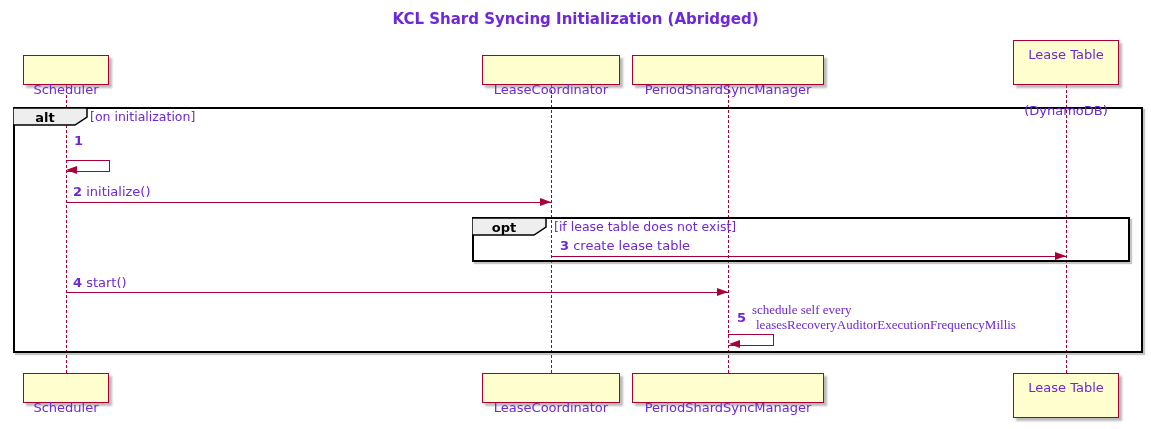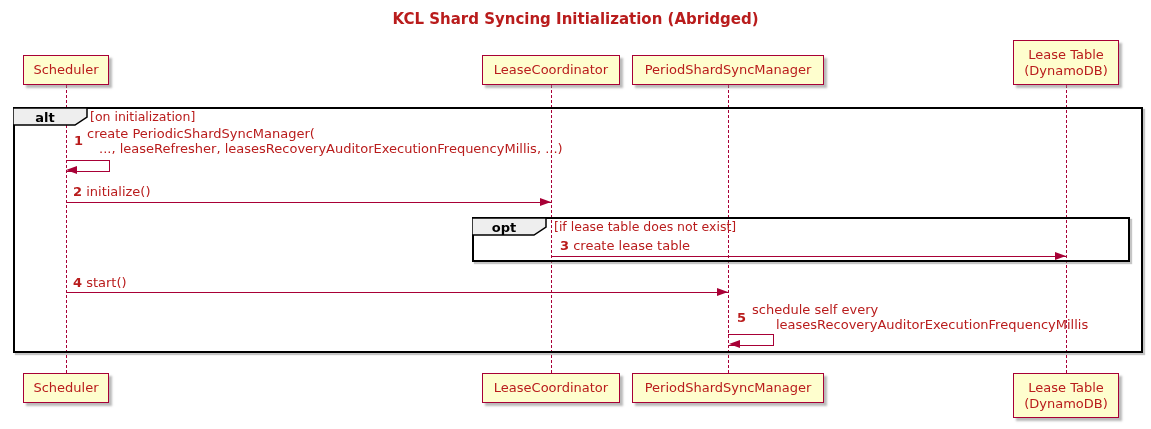--- a/index.html
+++ b/index.html
@@ -1,36 +1,36 @@
 <!DOCTYPE html>
 <html style="--participant-fill: #FEFECE; --participant-border: #A80036; --arrow-color: #A80036; --frame-border: #000000; --operator-fill: #EEEEEE;"><head>
 <meta charset="utf-8">
 <style>
   html,body { margin:0; padding:0; background:#ffffff; }
   #diagram {
     position:relative; width:1151px; height:429px;
     font-family:"DejaVu Sans","Liberation Sans",sans-serif;
-    font-size:13px; color:#b91c1c; overflow:hidden; background:#fff;
+    font-size:13px; color:#6d28d9; overflow:hidden; background:#fff;
   }
   .title {
     position:absolute; left:0; top:10px; width:100%;
     text-align:center; font-weight:bold; font-size:15px;
   }
   .lifeline {
     position:absolute; top:85px; height:288px; width:0;
     border-left:1px dashed var(--participant-border,#A80036);
   }
   .pbox {
     position:absolute; background:var(--participant-fill,#FEFECE);
     border:1.5px solid var(--participant-border,#A80036);
     box-shadow:3px 3px 2px rgba(130,130,130,0.55);
     display:flex; flex-direction:column; align-items:center; justify-content:center;
     text-align:center; line-height:16px; box-sizing:border-box;
   }
-  .pbox span { display:block; }
+  .pbox span { display:block;margin-top:40px; }
   .frame {
     position:absolute; border:2px solid var(--frame-border,#000);
     box-shadow:2px 2px 1px rgba(140,140,140,0.5); box-sizing:border-box;
   }
   .operator-svg { position:absolute; }
   .operator-svg text { font-family:"DejaVu Sans","Liberation Sans",sans-serif; }
   .guard { position:absolute; font-weight:normal; font-size:12.5px; white-space:nowrap; }
   .msg-label { position:absolute; white-space:nowrap; }
   .msg-label .num, .msg-num { font-weight:bold; }
   .msg-num { position:absolute; }
@@ -63,24 +63,20 @@
   <div class="lifeline" style="left:1066px;"></div>
 
   <div class="frame" style="left:13px;top:107px;width:1130px;height:246px;"></div>
   <svg class="operator-svg" style="left:13px;top:107px;" width="76" height="20">
     <path d="M0,1 H74 V10 L62,18 H0 Z" fill="#EEEEEE" stroke="#000000" stroke-width="1.5"></path>
     <text x="32" y="14.5" text-anchor="middle" font-size="13" font-weight="bold">alt</text>
   </svg>
   <div class="guard" style="left:90px;top:109px;">[on initialization]</div>
 
   <div class="msg-num" style="left:74px;top:133px;">1</div>
-  <div class="msg-text2" style="left:87px;top:126px;">
-    <span class="l1">create PeriodicShardSyncManager(</span>
-    <span class="l2" style="margin-left:12px;">..., leaseRefresher, leasesRecoveryAuditorExecutionFrequencyMillis, ...)</span>
-  </div>
   <div class="self-bracket" style="left:66px;top:160px;width:44px;height:12px;"></div>
   <div class="arrowhead-left" style="left:66px;top:166px;"></div>
 
   <div class="msg-label" style="left:73px;top:184px;"><span class="num">2</span> <span>initialize()</span></div>
   <div class="arrow-line" style="left:66px;top:202px;width:485px;"></div>
   <div class="arrowhead-right" style="left:540px;top:198px;"></div>
 
   <div class="frame" style="left:472px;top:217px;width:658px;height:45px;"></div>
   <svg class="operator-svg" style="left:472px;top:217px;" width="76" height="20">
     <path d="M0,1 H74 V10 L62,18 H0 Z" fill="#EEEEEE" stroke="#000000" stroke-width="1.5"></path>
@@ -90,23 +86,23 @@
 
   <div class="msg-label" style="left:560px;top:238px;text-align:right;"><span class="num">3</span> <span>create lease table</span></div>
   <div class="arrow-line" style="left:551px;top:256px;width:515px;"></div>
   <div class="arrowhead-right" style="left:1055px;top:252px;"></div>
 
   <div class="msg-label" style="left:73px;top:275px;"><span class="num">4</span> <span>start()</span></div>
   <div class="arrow-line" style="left:66px;top:292px;width:662px;"></div>
   <div class="arrowhead-right" style="left:717px;top:288px;"></div>
 
   <div class="msg-num" style="left:737px;top:310px;">5</div>
-  <div class="msg-text2" style="left:752px;top:302px;">
+  <div class="msg-text2" style="left:752px;top:302px;font-family:Liberation Serif, serif;">
     <span class="l1">schedule self every</span>
-    <span class="l2" style="margin-left:24px;">leasesRecoveryAuditorExecutionFrequencyMillis</span>
+    <span class="l2" style="margin-left:4px;">leasesRecoveryAuditorExecutionFrequencyMillis</span>
   </div>
   <div class="self-bracket" style="left:728px;top:334px;width:46px;height:12px;"></div>
   <div class="arrowhead-left" style="left:729px;top:340px;"></div>
 
   <div class="pbox" style="left:23px;top:55px;width:86px;height:30px;">
     <span>Scheduler</span>
   </div>
   <div class="pbox" style="left:482px;top:55px;width:138px;height:30px;">
     <span>LeaseCoordinator</span>
   </div>

